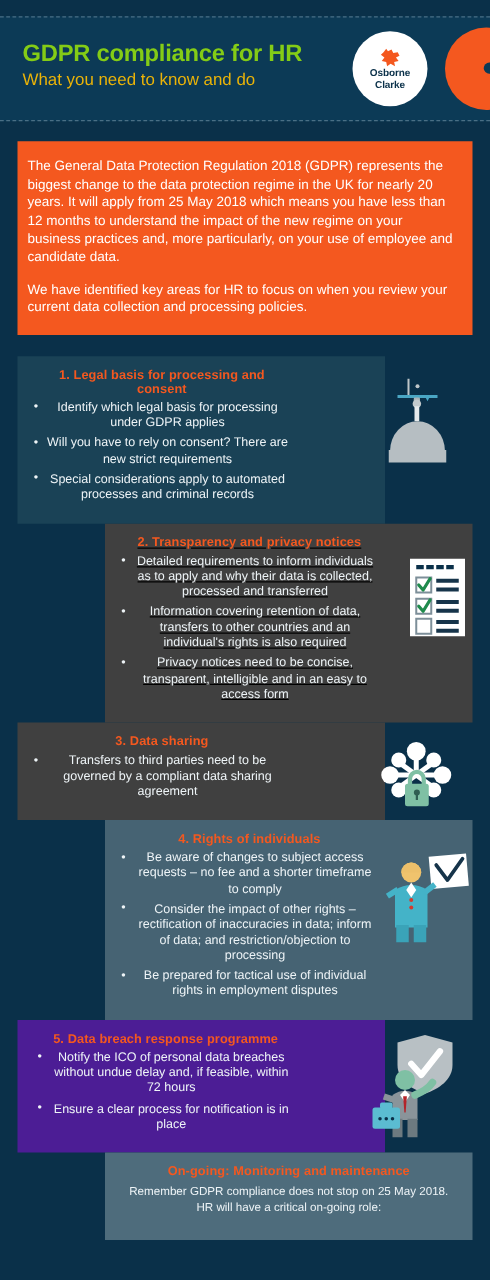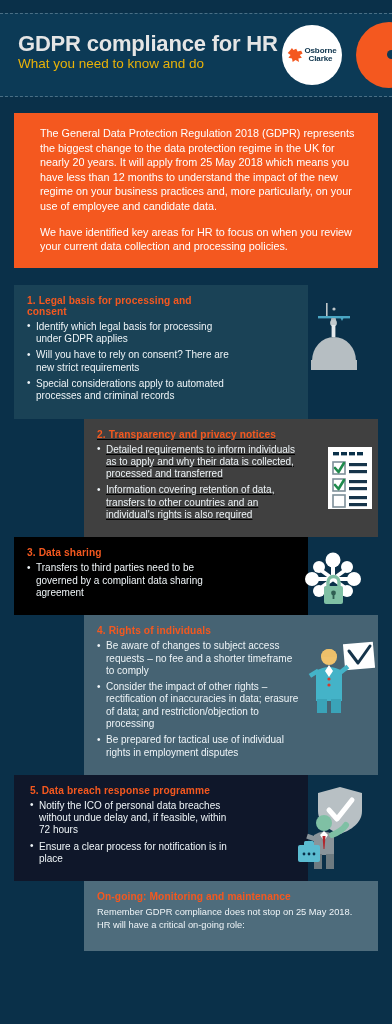--- a/index.html
+++ b/index.html
@@ -28,42 +28,42 @@
     border-bottom: 1px dashed #4a6f85;
     margin-top: 13px;
     overflow: hidden;
   }
   .header-titles {
     position: absolute;
     left: 18px;
     top: 19px;
   }
   .header-title {
-    color: #e5e5e5;
-    font-size: 22px;
+    color: #84cc16;
+    font-size: 19px;
     font-weight: bold;
     letter-spacing: -0.2px;
     line-height: 21px;
   }
   .header-sub {
     color: #eab308;
     font-size: 13.5px;
     line-height: 18px;
     margin-top: 1px;
   }
   .logo-circle {
     position: absolute;
     right: 50px;
     top: 11px;
     width: 60px;
     height: 60px;
     border-radius: 50%;
     background: #ffffff;
     display: flex;
-    flex-direction: row;
+    flex-direction: column;
     align-items: center;
     justify-content: center;
   }
   .logo-mark {
     width: 17px;
     height: 16px;
     margin-bottom: 1px;
   }
   .logo-text {
     color: #0a3049;
@@ -89,21 +89,21 @@
     width: 9px;
     height: 9px;
     border-radius: 50%;
     background: #0c3a56;
   }
 
   
   .intro {
     margin: 16px 14px 0 14px;
     background: #f4581f;
-    padding: 13px 14px 14px 26px;
+    padding: 13px 14px 14px 8px;
   }
   .intro p {
     color: #ffffff;
     font-size: 10.8px;
     line-height: 14.6px;
   }
   .intro p + p { margin-top: 11px; }
 
   
   .stack {
@@ -114,23 +114,23 @@
   .panel {
     position: relative;
     padding: 10px 13px 12px 13px;
     min-height: 70px;
   }
   .panel.left  { margin: 0 84px 0 14px; }
   .panel.right { margin: 0 14px 0 84px; }
 
   .panel.tone-a { background: #1a4256; }
   .panel.tone-b { background: #404040; text-decoration: underline; }
-  .panel.tone-c { background: #000000; }
+  .panel.tone-c { background: #404040; }
   .panel.tone-d { background: #466373; }
-  .panel.tone-e { background: #0f172a; padding-left: 16px; }
+  .panel.tone-e { background: #4c1d95; padding-left: 16px; }
   .panel.tone-f { background: #4e6c7c; }
 
   .panel-title {
     color: #f4581f;
     font-size: 10.2px;
     font-weight: bold;
     margin-bottom: 4px;
     letter-spacing: 0.1px;
   }
   .panel-note {
@@ -147,21 +147,21 @@
     line-height: 12.3px;
     padding-left: 9px;
     margin-bottom: 4px;
   }
   ul.bullets li:before {
     content: "•";
     position: absolute;
     left: 0;
     top: -0.5px;
   }
-  .panel .body { max-width: 205px; }
+  .panel .body { max-width: 205px; text-align: center; }
   .panel.wide .body { max-width: 100%; }
 
   
   .icon-slot {
     position: absolute;
     z-index: 2;
   }
 </style>
 </head>
 <body>
@@ -218,20 +218,21 @@
       </svg>
 
     </div>
 
     <div class="panel right tone-b">
       <div class="body">
         <div class="panel-title">2. Transparency and privacy notices</div>
         <ul class="bullets">
           <li>Detailed requirements to inform individuals as to apply and why their data is collected, processed and transferred</li>
           <li>Information covering retention of data, transfers to other countries and an individual's rights is also required</li>
+          <li>Privacy notices need to be concise, transparent, intelligible and in an easy to access form</li>
         </ul>
       </div>
 
       <svg class="icon-slot" style="right:-2px; top:24px;" width="60" height="72" viewBox="0 0 60 72">
         <rect x="8" y="4" width="44" height="62" fill="#ffffff"></rect>
         <rect x="13" y="9" width="6" height="3.4" fill="#0a3049"></rect>
         <rect x="21" y="9" width="6" height="3.4" fill="#0a3049"></rect>
         <rect x="29" y="9" width="6" height="3.4" fill="#0a3049"></rect>
         <rect x="37" y="9" width="6" height="3.4" fill="#0a3049"></rect>
         <rect x="13" y="19" width="12" height="12" fill="none" stroke="#7d8f99" stroke-width="1.6"></rect>
@@ -277,21 +278,21 @@
         <rect x="32.6" y="45" width="1.8" height="5" fill="#2f5e52"></rect>
       </svg>
 
     </div>
 
     <div class="panel right tone-d">
       <div class="body">
         <div class="panel-title">4. Rights of individuals</div>
         <ul class="bullets">
           <li>Be aware of changes to subject access requests – no fee and a shorter timeframe to comply</li>
-          <li>Consider the impact of other rights – rectification of inaccuracies in data; erasure of data; and restriction/objection to processing</li>
+          <li>Consider the impact of other rights – rectification of inaccuracies in data; inform of data; and restriction/objection to processing</li>
           <li>Be prepared for tactical use of individual rights in employment disputes</li>
         </ul>
       </div>
 
       <svg class="icon-slot" style="right:0px; top:22px;" width="70" height="76" viewBox="0 0 70 76">
         <rect x="36" y="6" width="30" height="26" fill="#ffffff" transform="rotate(-5 51 19)"></rect>
         <path d="M41 14 L50 26 L62 9" fill="none" stroke="#16344a" stroke-width="3" stroke-linecap="round" stroke-linejoin="round"></path>
         <circle cx="21" cy="20" r="8" fill="#f0c36d"></circle>
         <path d="M13 20 a8 8 0 0 1 16 0 z" fill="#edc06a"></path>
         <path d="M8 34 q13 -8 26 0 v30 h-26 z" fill="#44b3c8"></path>

